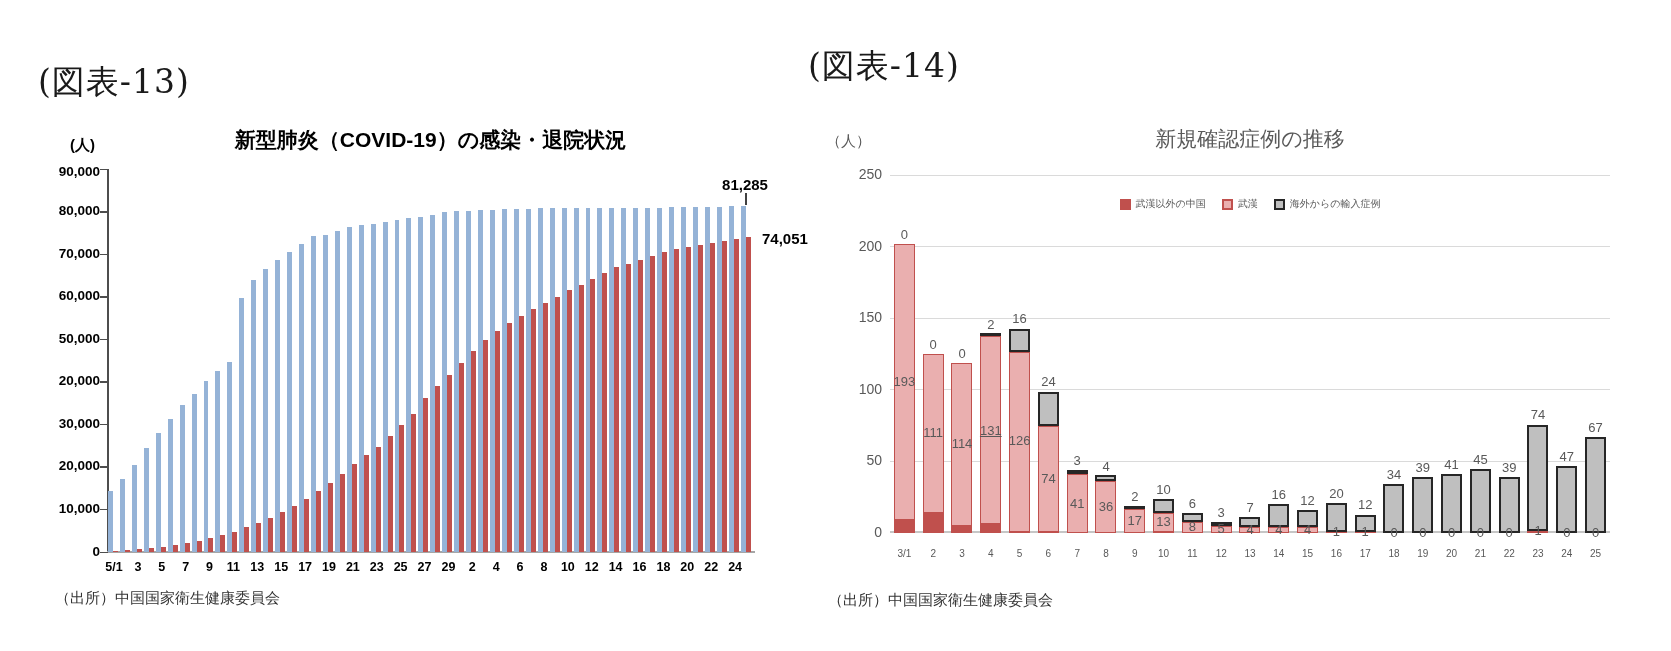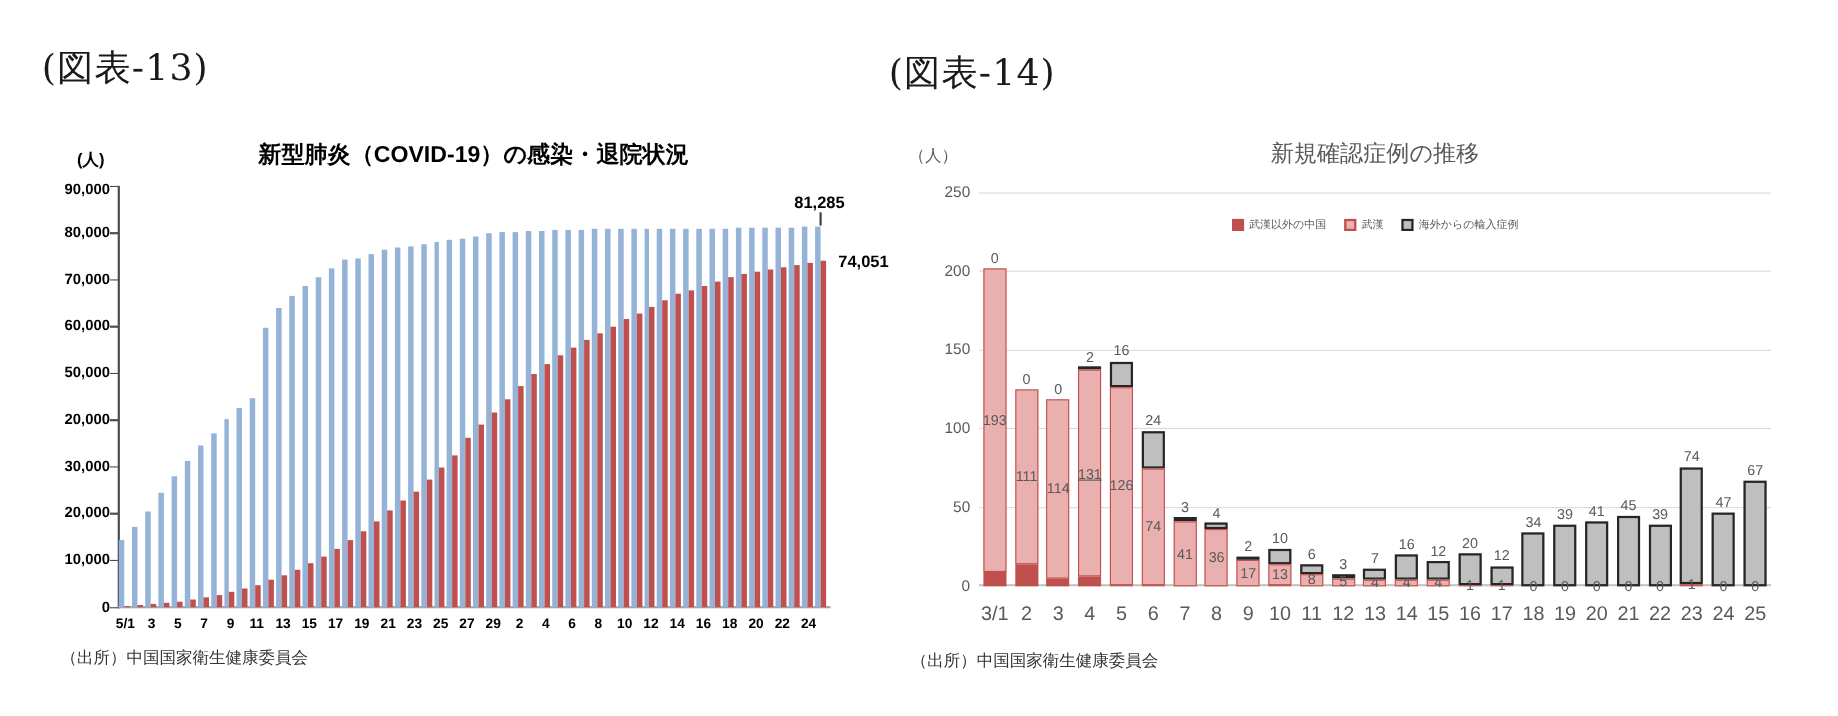--- a/index.html
+++ b/index.html
@@ -34,33 +34,33 @@
   .c2-unit{position:absolute;left:826px;top:132px;font-size:15px;color:#595959;}
   .c2-ylab{position:absolute;left:808px;width:74px;text-align:right;font-size:14px;color:#595959;}
   .c2-grid{position:absolute;left:890px;width:720px;height:1px;background:#dadada;}
   .c2-xaxis{position:absolute;left:890px;top:531px;width:720px;height:2px;background:#c6c6c6;}
   .c2-bars{position:absolute;left:890px;top:175px;width:720px;height:358px;
            display:flex;align-items:flex-end;}
   .c2g{flex:1 1 0;display:flex;align-items:flex-end;justify-content:center;}
   .stack{width:21px;display:flex;flex-direction:column-reverse;}
   .seg{box-sizing:border-box;width:100%;}
   .c2-lab{position:absolute;width:44px;text-align:center;font-size:13px;color:#595959;}
-  .c2-xlab{position:absolute;width:40px;text-align:center;font-size:18px;color:#595959;}
+  .c2-xlab{position:absolute;width:40px;text-align:center;font-size:10px;color:#595959;}
   .c2-legend{position:absolute;left:890px;top:197px;width:720px;display:flex;
              justify-content:center;align-items:center;gap:16px;}
   .lgd2{display:flex;align-items:center;}
   .lgd2 .sw{width:11px;height:11px;margin-right:5px;box-sizing:border-box;}
   .lgd2 .tx{font-size:10px;color:#595959;}
 </style>
 </head>
 <body>
 
 <div class="canvas">
 
-  <div class="fig-heading" style="left:38px;top:40px;">(図表-13)</div>
+  <div class="fig-heading" style="left:38px;top:60px;">(図表-13)</div>
 
   <div class="c1-title">新型肺炎（COVID-19）の感染・退院状況</div>
   <div class="c1-unit">(人)</div>
 
   <div class="c1-yaxis"></div>
   <div class="c1-xaxis"></div>
 
   <div id="c1-ylabels">
       <div class="c1-ylab" style="top: 164px;">90,000</div>
       <div class="c1-tick" style="top: 168.5px;"></div>

